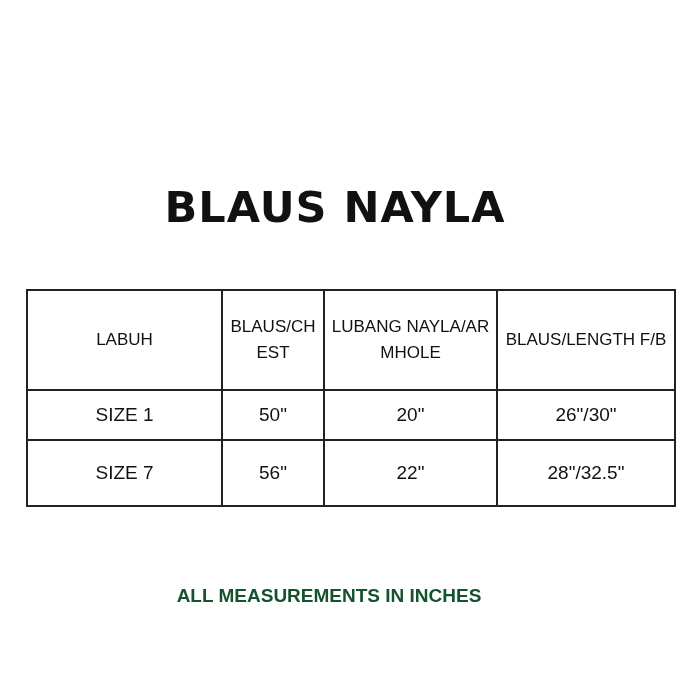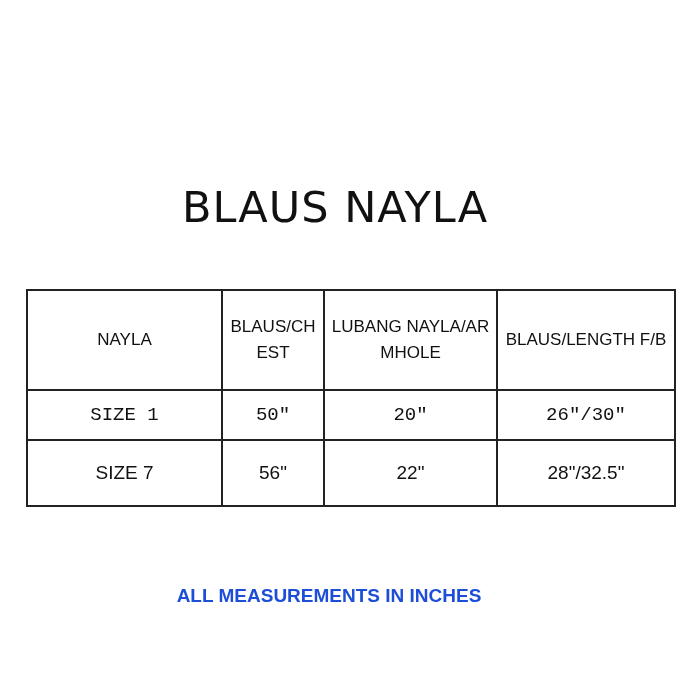--- a/index.html
+++ b/index.html
@@ -2,61 +2,61 @@
 <html><head>
   <meta charset="utf-8">
   <style>
     html, body { margin: 0; padding: 0; }
     body {
       width: 700px; height: 700px; background: #ffffff; position: relative;
       font-family: "Liberation Sans", sans-serif; color: #111111; overflow: hidden;
     }
     .title {
       position: absolute; left: 0; width: 670px; top: 182px; text-align: center;
-      font-family: "DejaVu Sans", sans-serif; font-weight: 400;
+      font-family: "DejaVu Sans", sans-serif; font-weight: 700;
       font-size: 43px; letter-spacing: 1px; color: #111;
       -webkit-text-stroke: 0;
     }
     table.size-table {
       position: absolute; left: 26px; top: 289px;
       border-collapse: collapse; table-layout: fixed;
       width: 648px;
     }
     table.size-table td {
       border: 2px solid #222; text-align: center; vertical-align: middle;
       font-family: "Liberation Sans", sans-serif; font-size: 17px; line-height: 26px;
       color: #111; padding: 0 6px; word-break: break-all;
     }
     tr.head-row td { height: 98px; }
-    tr.row1 td { height: 48px; font-size: 19px; font-family: Liberation Mono, monospace; }
+    tr.row1 td { height: 48px; font-size: 19px; }
     tr.row2 td { height: 64px; font-size: 19px; }
     col.c1 { width: 195px; }
     col.c2 { width: 102px; }
     col.c3 { width: 173px; }
     col.c4 { width: 178px; }
     .footnote {
       position: absolute; left: 0; width: 658px; top: 585px; text-align: center;
-      font-family: "Liberation Sans", sans-serif; font-weight: bold; font-size: 19px; color: #1d4ed8;
+      font-family: "Liberation Sans", sans-serif; font-weight: bold; font-size: 19px; color: #14532d;
     }
   </style>
 </head>
 <body>
 
 <div class="title">BLAUS NAYLA</div>
 
 <table class="size-table">
   <colgroup>
       <col class="c1">
       <col class="c2">
       <col class="c3">
       <col class="c4">
     </colgroup>
   <tbody>
       <tr class="head-row">
-    <td>NAYLA</td>
+    <td>LABUH</td>
     <td>BLAUS/CHEST</td>
     <td>LUBANG NAYLA/ARMHOLE</td>
     <td>BLAUS/LENGTH F/B</td>
   </tr>
   <tr class="row1">
     <td>SIZE 1</td>
     <td>50"</td>
     <td>20"</td>
     <td>26"/30"</td>
   </tr>

